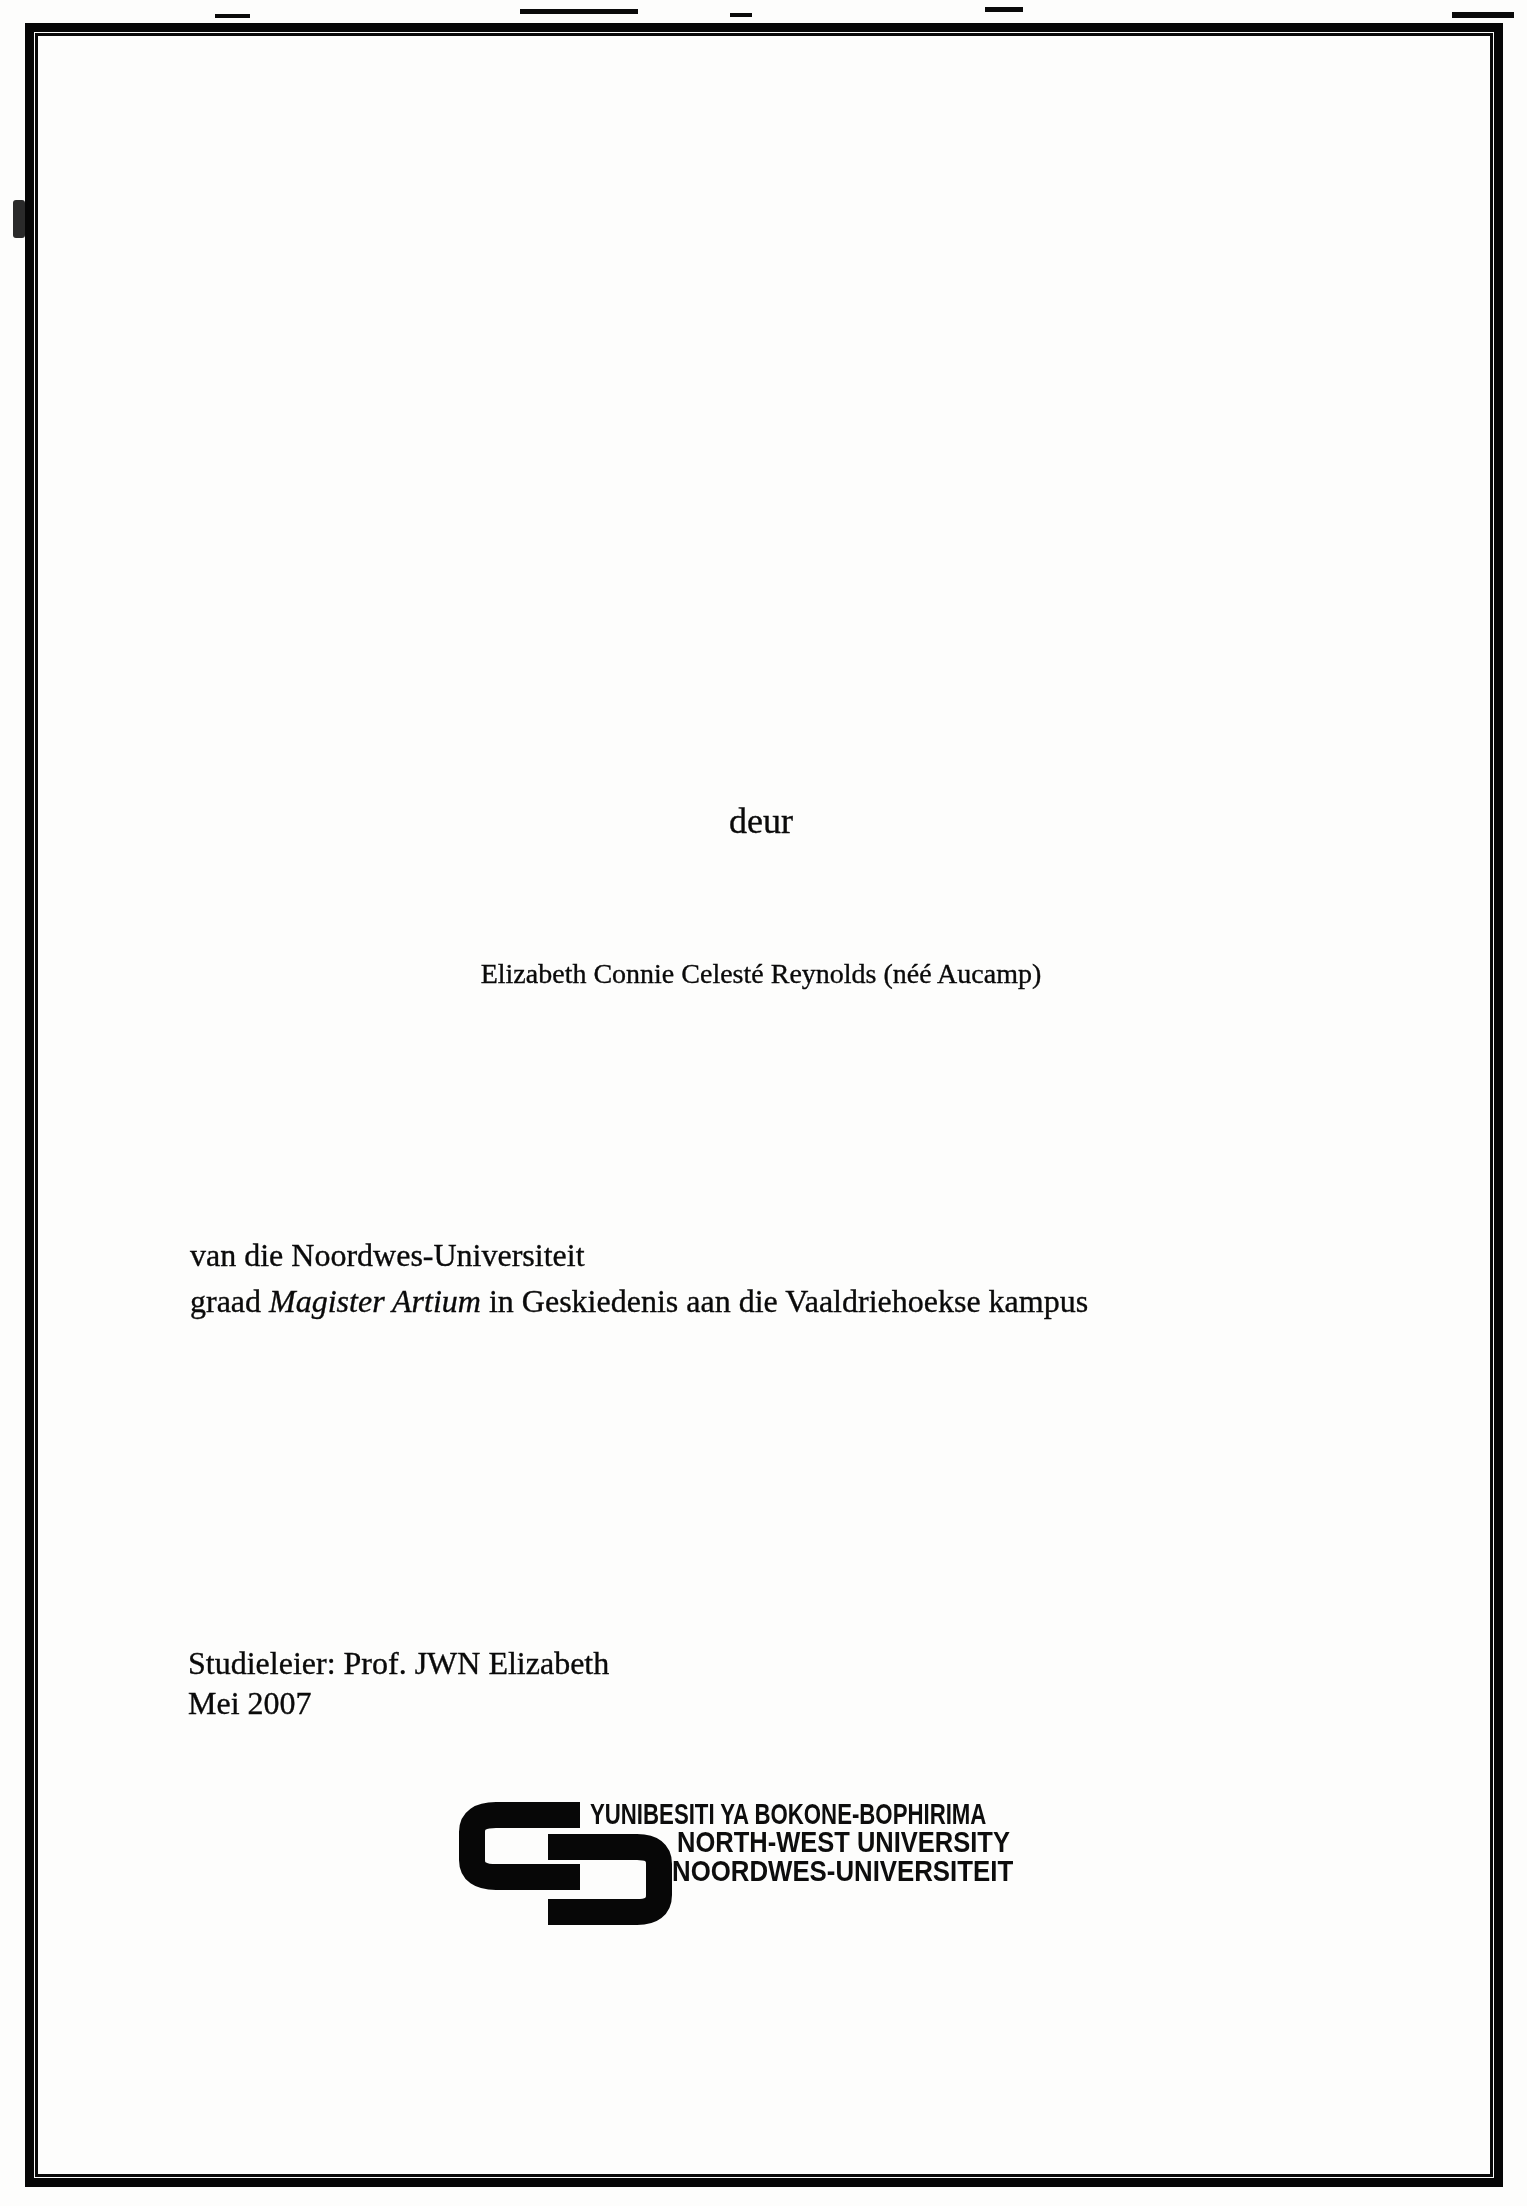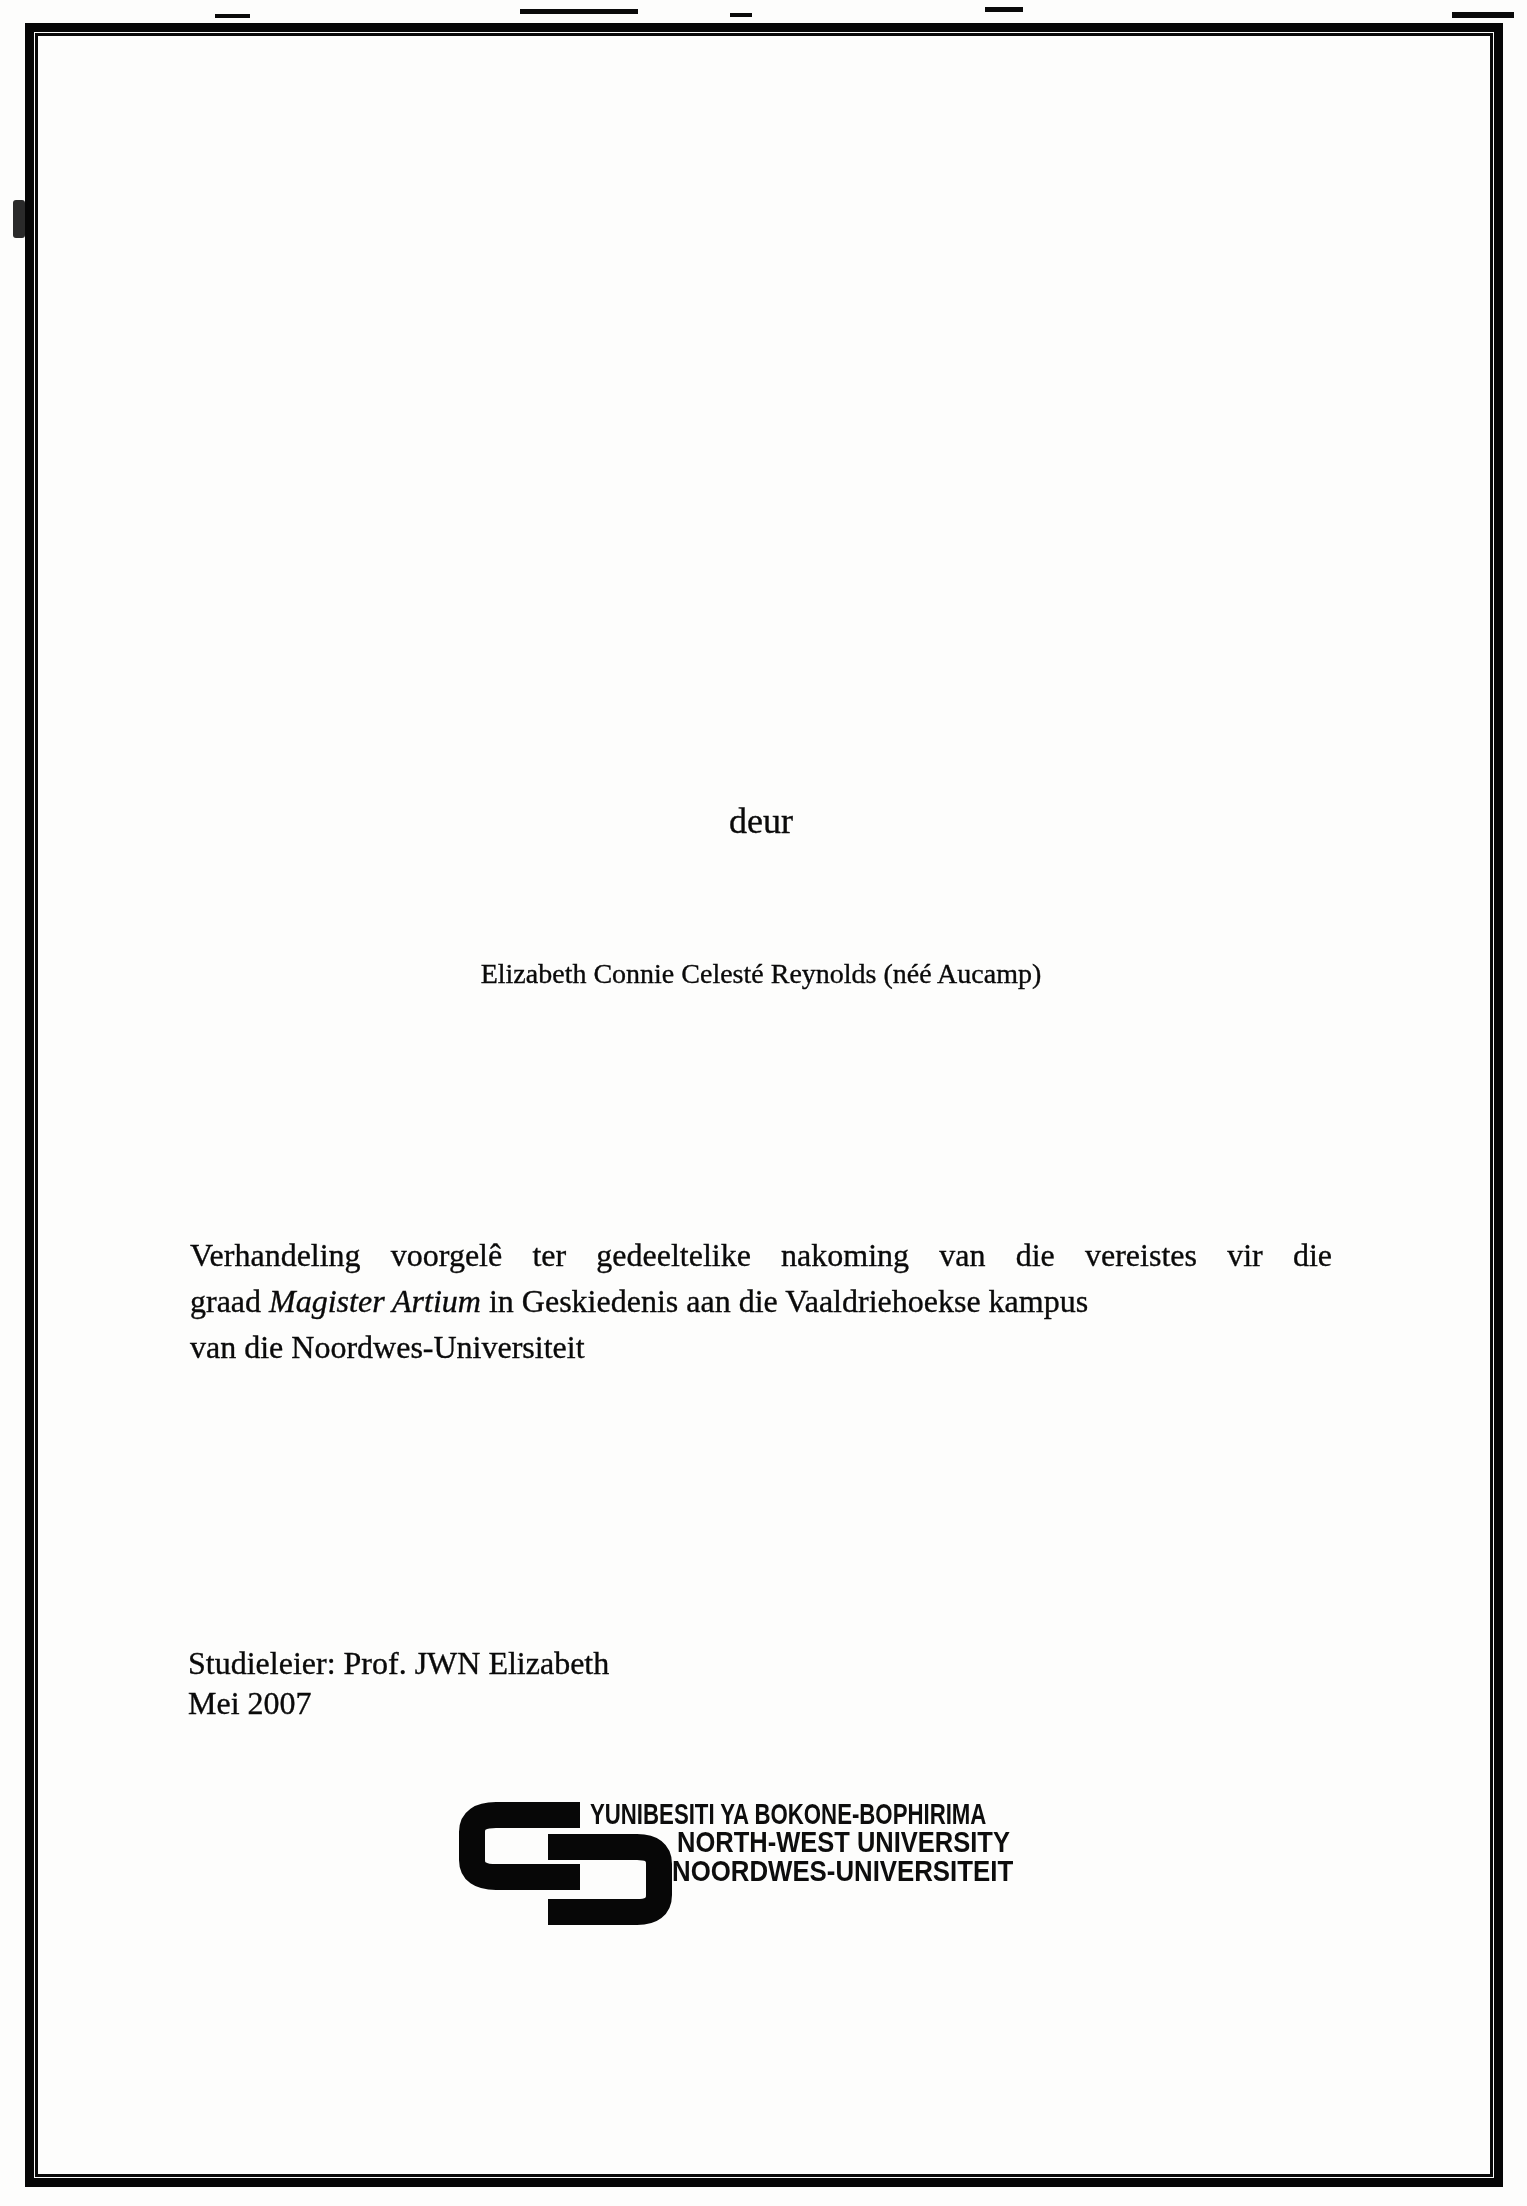--- a/index.html
+++ b/index.html
@@ -78,23 +78,22 @@
 <div class="artifact a6"></div>
 
 <div class="title serif">
 </div>
 
 <div class="byline serif">deur</div>
 
 <div class="author serif">Elizabeth Connie Celesté Reynolds (néé Aucamp)</div>
 
 <div class="statement serif">
-  <div class="just">Verhandeling voorgelê ter gedeeltelike nakoming van die vereistes vir die</div>
+  <div>van die Noordwes-Universiteit</div>
   <div><span>graad </span><span class="it">Magister Artium</span><span> in Geskiedenis aan die Vaaldriehoekse kampus</span></div>
-  <div>van die Noordwes-Universiteit</div>
 </div>
 
 <div class="supervisor-block serif">
   <div>Studieleier: Prof. JWN Elizabeth</div>
   <div>Mei 2007</div>
 </div>
 
 <svg class="logo-mark" viewBox="0 0 216 134" xmlns="http://www.w3.org/2000/svg">
   <g fill="none" stroke="#070707" stroke-width="26" stroke-linecap="butt" stroke-linejoin="miter">
     <path d="M 122 17 L 38 17 Q 14 17 14 34 L 14 62 Q 14 79 38 79 L 122 79"></path>

